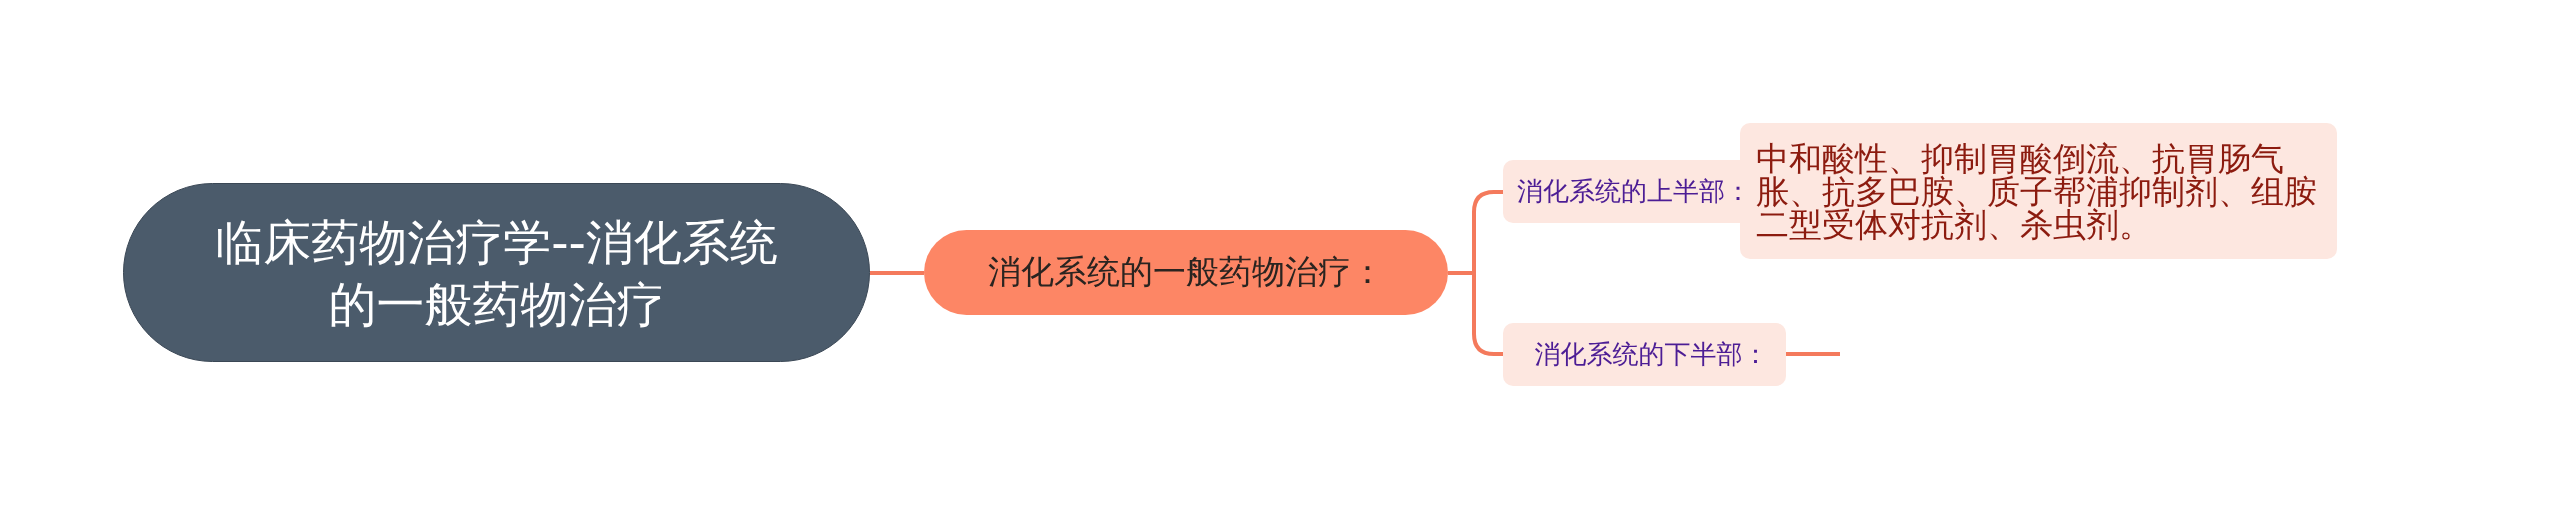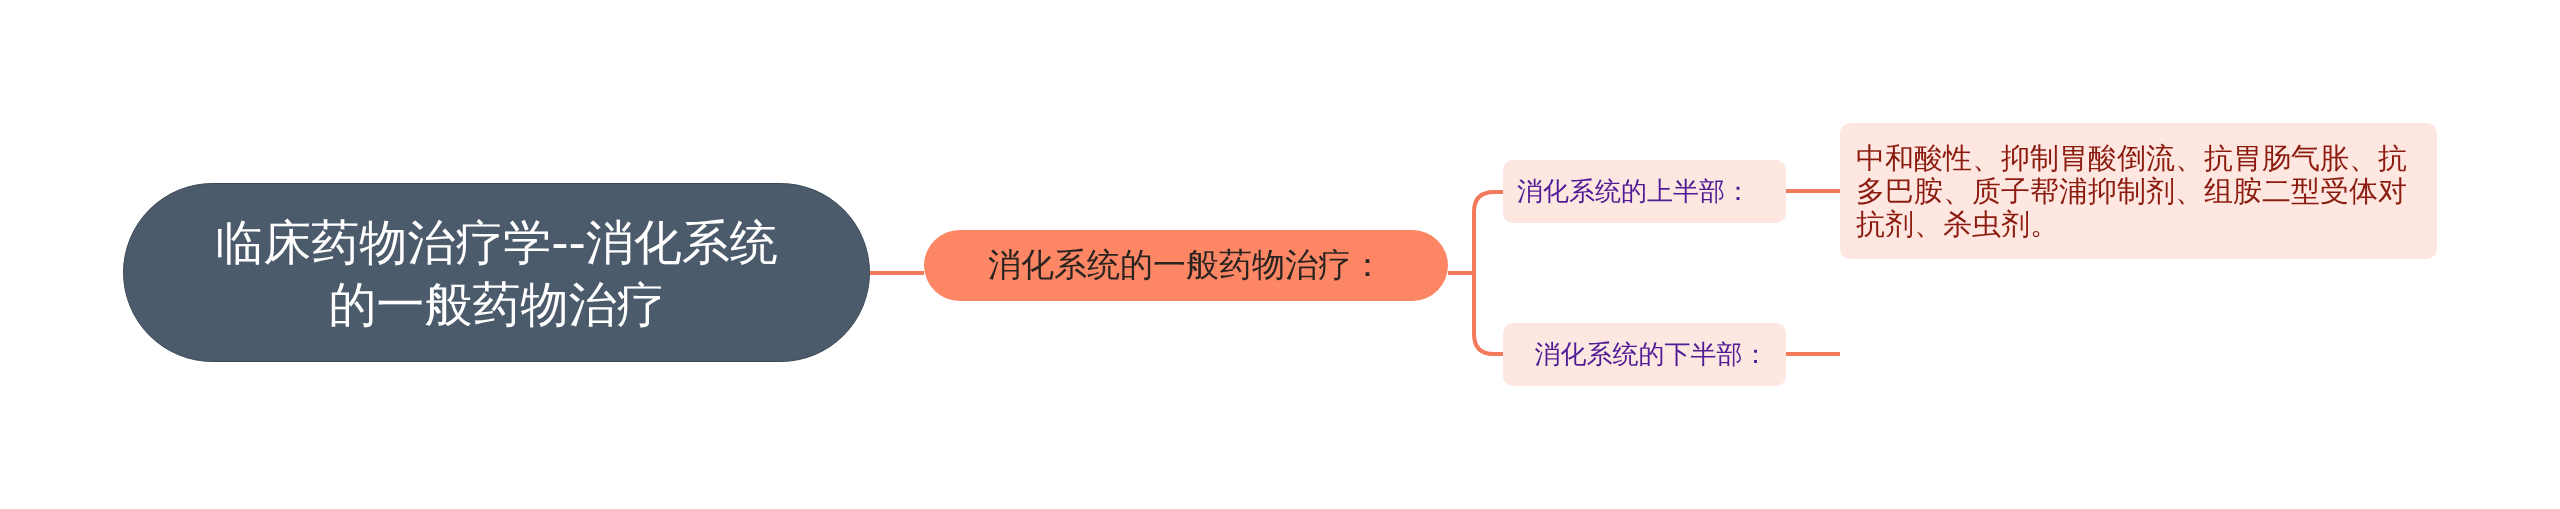--- a/index.html
+++ b/index.html
@@ -49,21 +49,21 @@
       padding: 0 90px;
     }
     .central .title {
       display: block;
       width: 100%;
     }
     .main {
       left: 924px;
       top: 230px;
       width: 524px;
-      height: 71px;
+      height: 85px;
       border-radius: 43px;
       background: #fd8665;
       justify-content: center;
       color: #2a2420;
       font-size: 33px;
       white-space: nowrap;
     }
     .sub {
       left: 1503px;
       width: 283px;
@@ -71,25 +71,25 @@
       border-radius: 10px;
       background: #fde7e0;
       color: #4c1d95;
       font-size: 26px;
       padding-left: 14px;
       white-space: nowrap;
     }
     .sub.upper { top: 160px; }
     .sub.lower { top: 323px; justify-content: center; }
     .leaf {
-      left: 1840px;
+      left: 1740px;
       border-radius: 10px;
       background: #fde7e0;
       color: #8c1b0f;
-      font-size: 29px;
+      font-size: 33px;
       line-height: 33px;
       padding: 0 16px;
     }
     .leaf.upper {
       top: 123px;
       width: 597px;
       height: 136px;
       align-items: center;
     }
     .leaf.upper .leaf-text {

